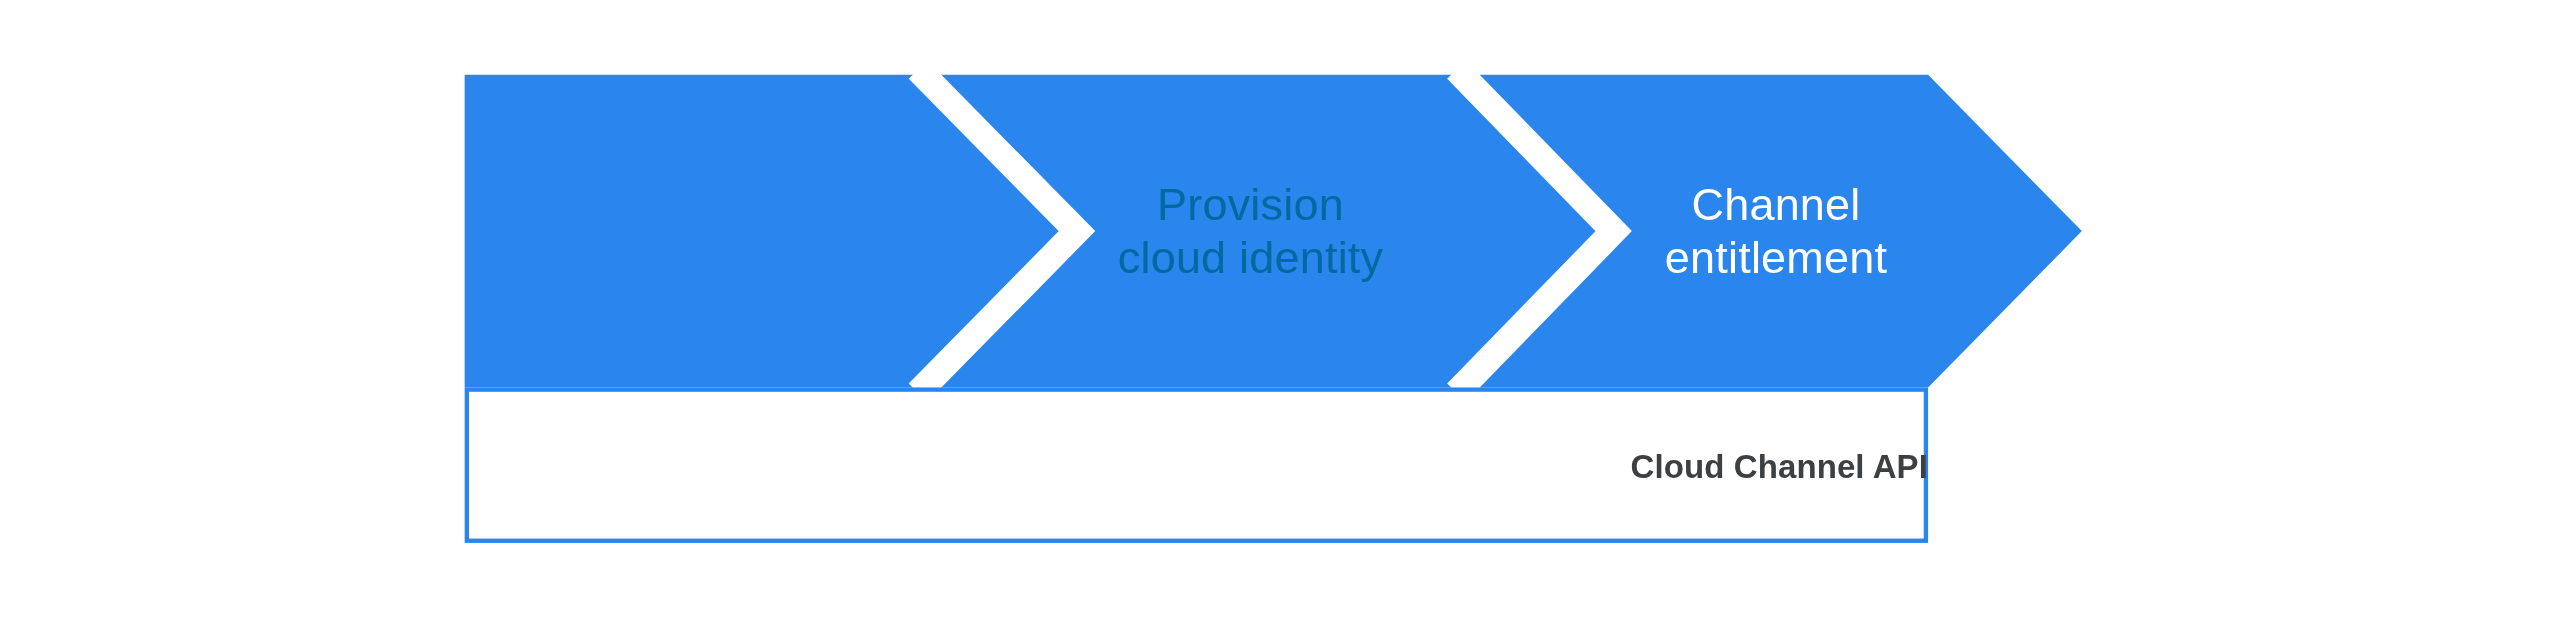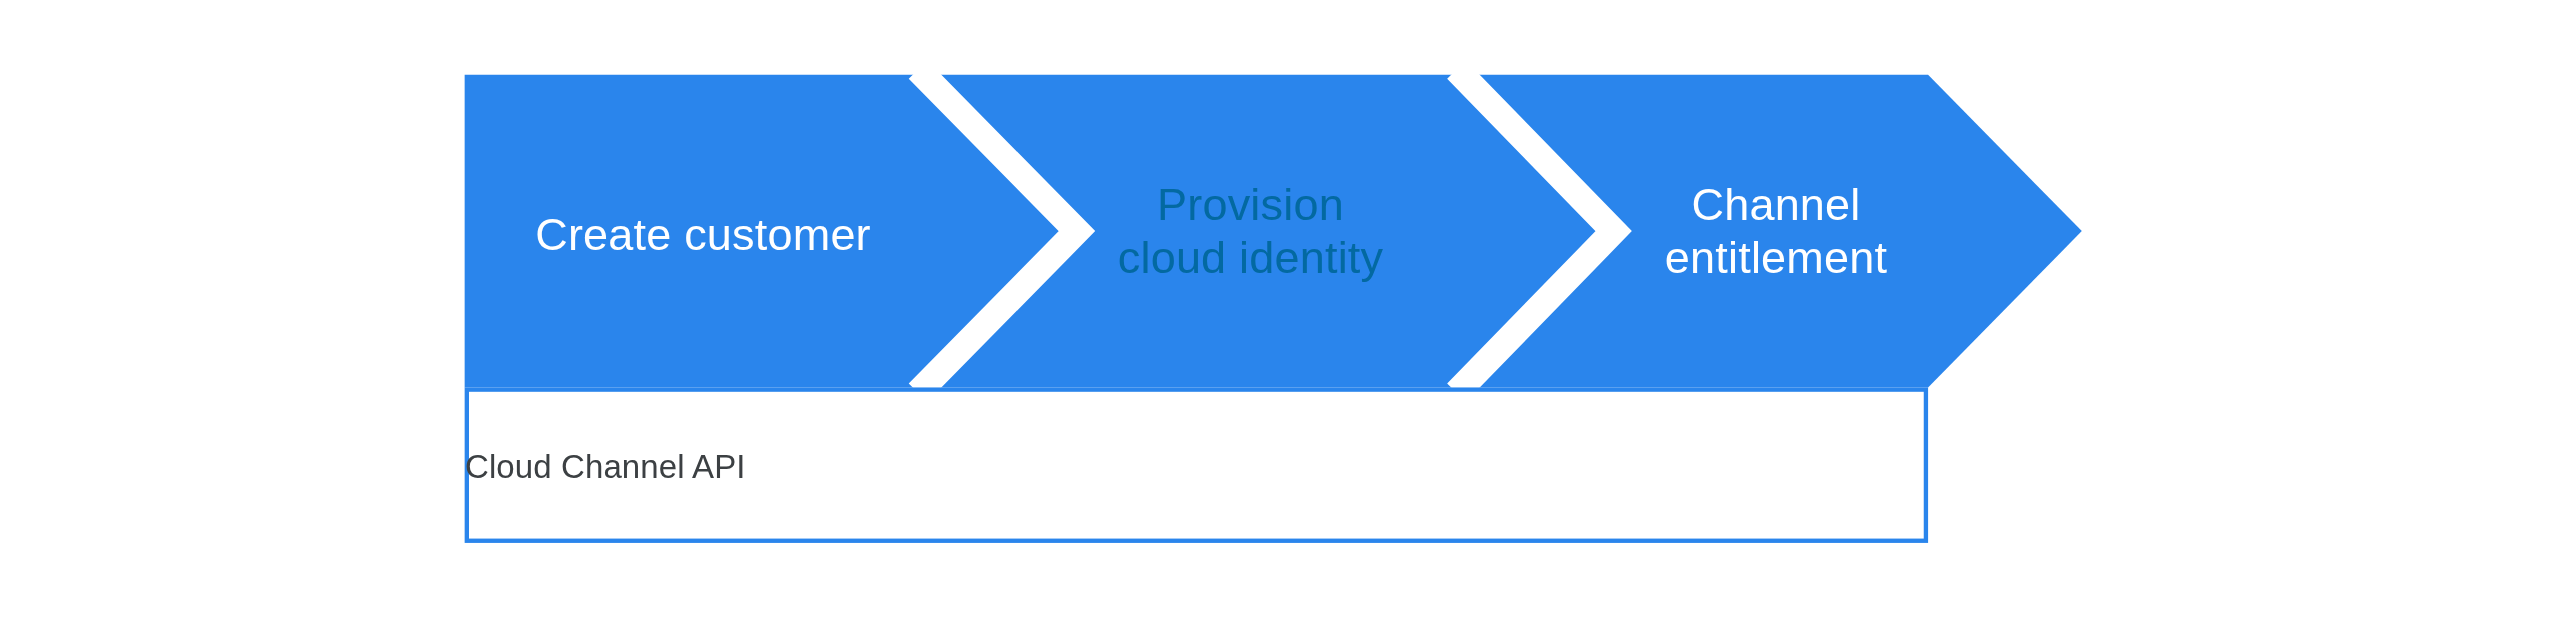--- a/index.html
+++ b/index.html
@@ -51,46 +51,45 @@
   #step-label-2 {
     left: 1572px;
     top: 178px;
     width: 408px;
   }
   #api-bar-label {
     position: absolute;
     left: 465px;
     top: 448px;
     width: 1463px;
-    text-align: left;
+    text-align: right;
     color: #3c4043;
     font-family: "Liberation Sans", sans-serif;
     font-size: 33px;
-    font-weight: 400;
+    font-weight: 700;
     letter-spacing: 0.1px;
     pointer-events: none;
   }
 </style>
 </head>
 <body>
 
 <div id="canvas" style="background: rgb(255, 255, 255);">
 
   <svg id="flow-diagram" viewBox="0 0 2966 724" width="2576" height="629" xmlns="http://www.w3.org/2000/svg">
 
     <polygon points="535,86 2220,86 2397,266 2220,446 535,446" fill="#2a85ec"></polygon>
 
     <polyline points="1057,80 1240,266 1057,452" fill="none" stroke="#ffffff" stroke-width="30" stroke-linejoin="miter" stroke-linecap="butt"></polyline>
 
     <polyline points="1677,80 1858,266 1677,452" fill="none" stroke="#ffffff" stroke-width="30" stroke-linejoin="miter" stroke-linecap="butt"></polyline>
 
     <rect x="537.5" y="448.5" width="1680" height="174" fill="#ffffff" stroke="#2a85ec" stroke-width="5"></rect>
   </svg>
 
-  <div class="arrow-label" id="step-label-0" style="color: rgb(255, 255, 255);">Create customer</div>
 
   <div class="arrow-label" id="step-label-1" style="color: #0369a1;">Provision
 cloud identity</div>
 
   <div class="arrow-label" id="step-label-2" style="color: rgb(255, 255, 255);">Channel
 entitlement</div>
 
   <div id="api-bar-label" style="color: rgb(60, 64, 67);">Cloud Channel API</div>
 
 </div>

